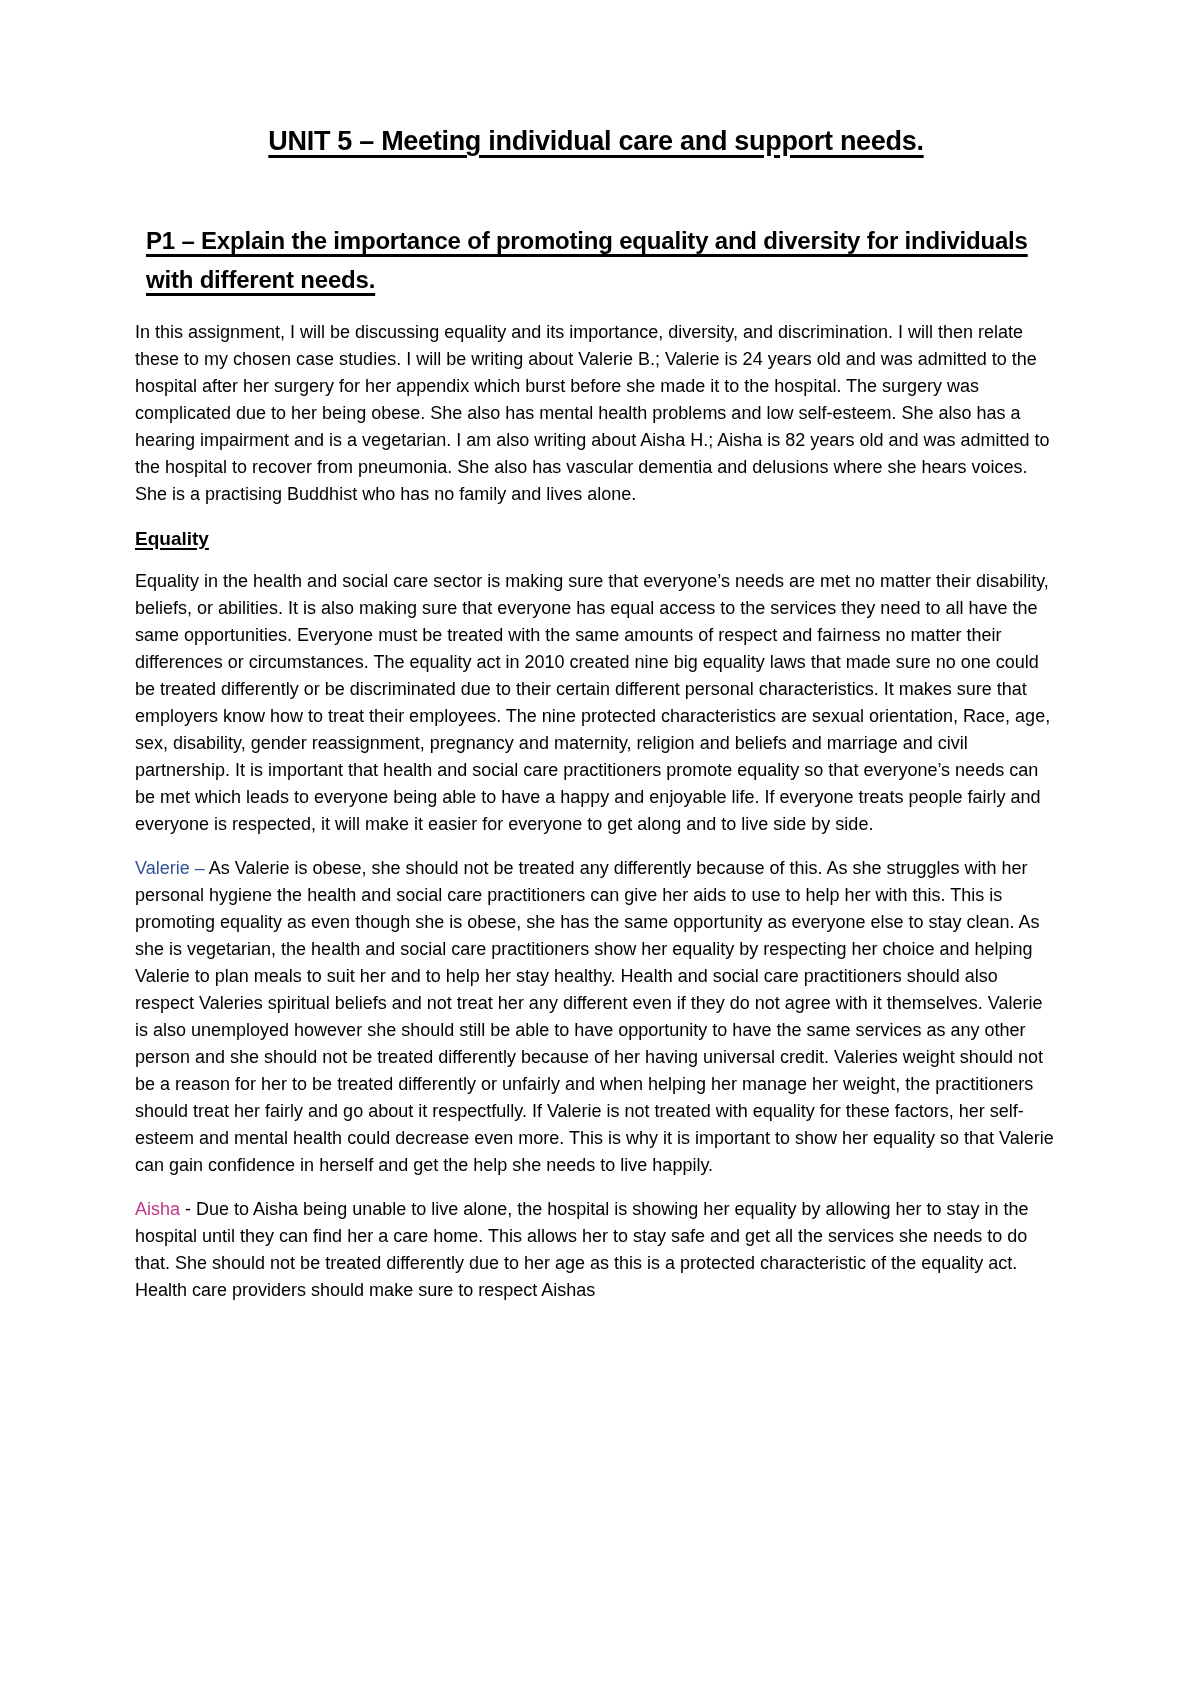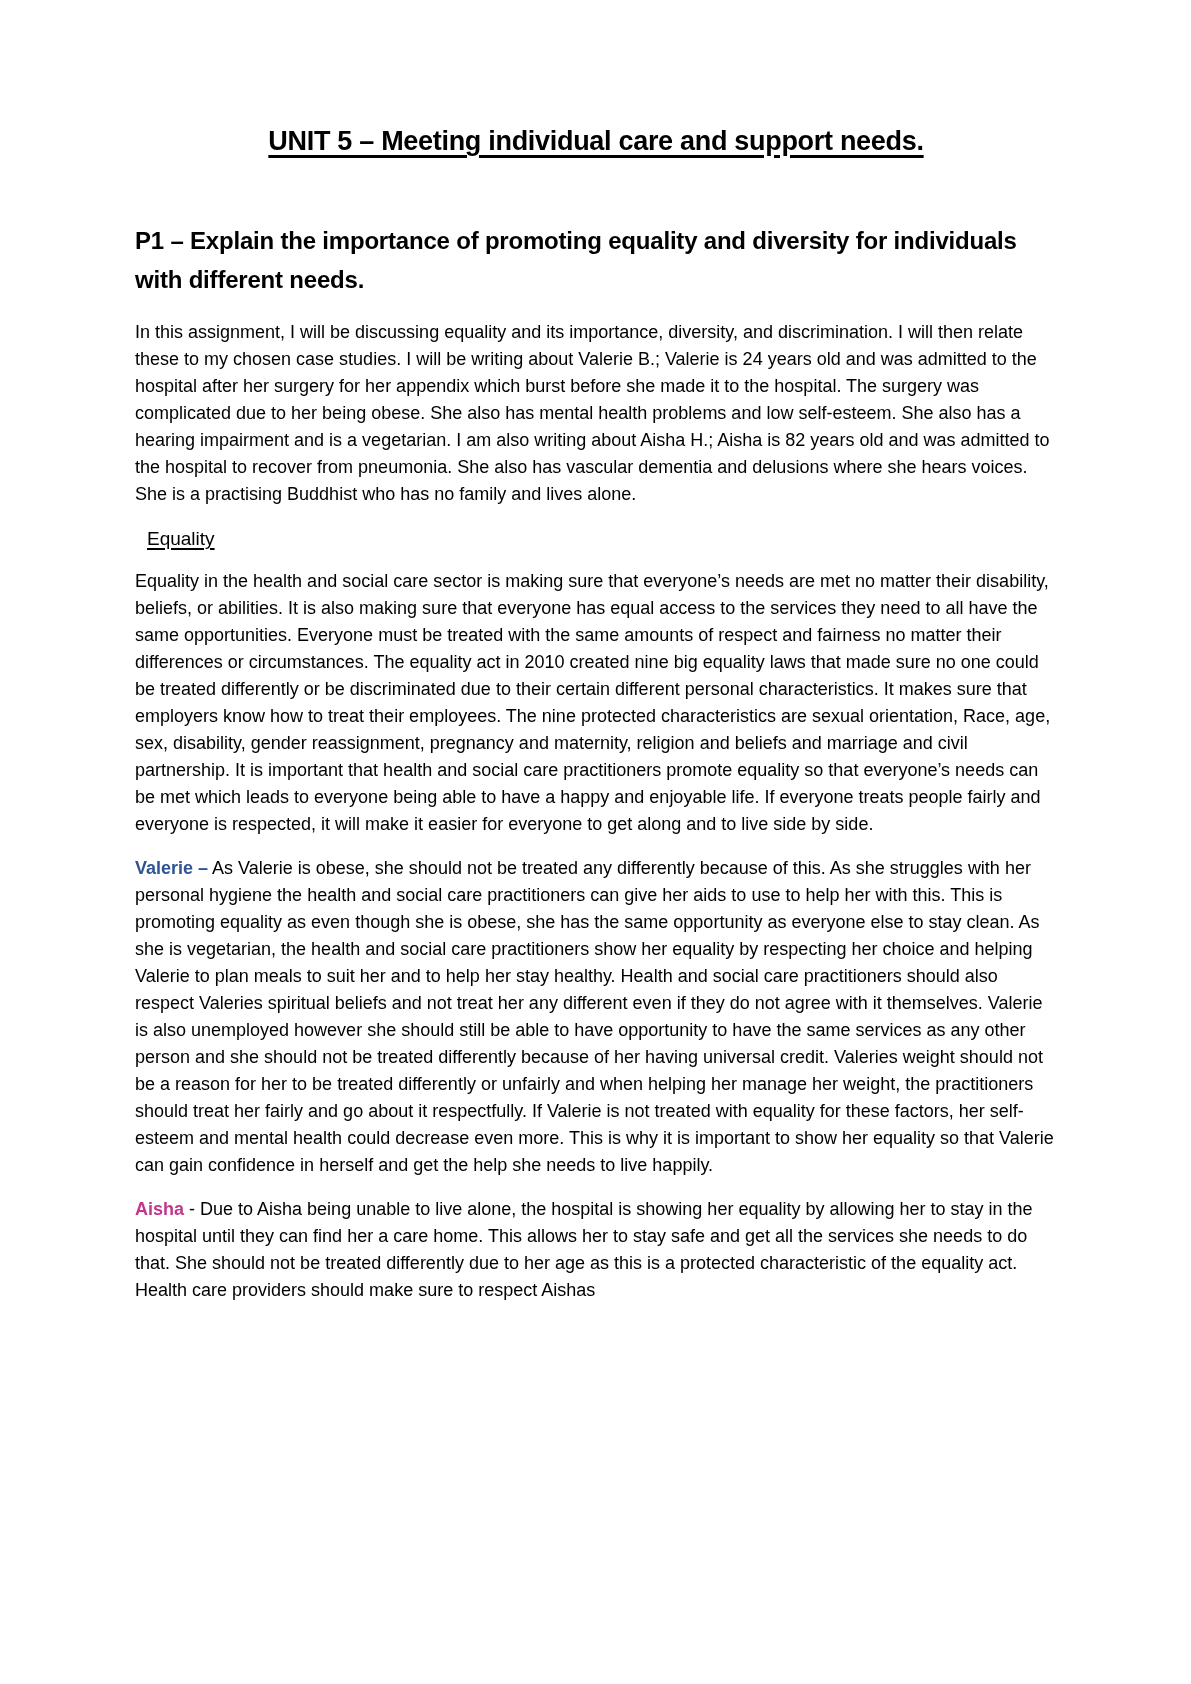--- a/index.html
+++ b/index.html
@@ -25,41 +25,42 @@
     text-decoration: underline;
     text-decoration-thickness: 2.5px;
     text-underline-offset: 5px;
     margin: 0 0 64px 0;
     letter-spacing: -0.3px;
   }
   .section-heading {
     font-size: 24px;
     font-weight: bold;
     line-height: 39px;
+    text-decoration: underline;
     text-decoration-thickness: 2.5px;
     text-underline-offset: 5px;
-    margin: 0 0 20px 0;
+    margin: 0 0 20px 11px;
     letter-spacing: -0.2px;
   }
   .body-para {
     font-size: 18px;
     line-height: 27px;
     margin: 0 0 17px 0;
   }
   .sub-heading {
     font-size: 19px;
-    font-weight: normal;
+    font-weight: bold;
     line-height: 27px;
     text-decoration: underline;
     text-decoration-thickness: 1.5px;
     text-underline-offset: 3px;
-    margin: 10px 0 16px 12px;
+    margin: 10px 0 16px 0;
   }
   .case-name {
-    font-weight: bold;
+    font-weight: normal;
   }
 </style>
 </head>
 <body>
 
 <div class="page">
 
   <h1 class="doc-title">UNIT 5 – Meeting individual care and support needs.</h1>
 
   <h2 class="section-heading">P1 – Explain the importance of promoting equality and diversity for individuals with different needs.</h2>

